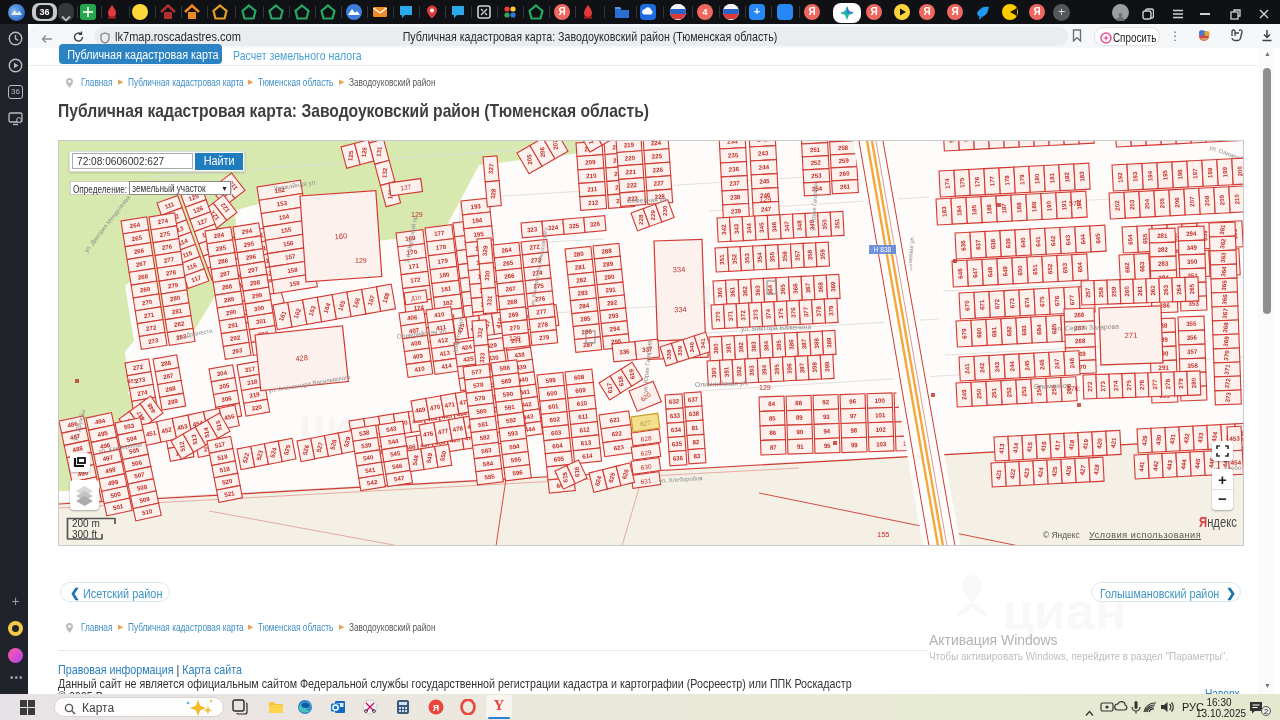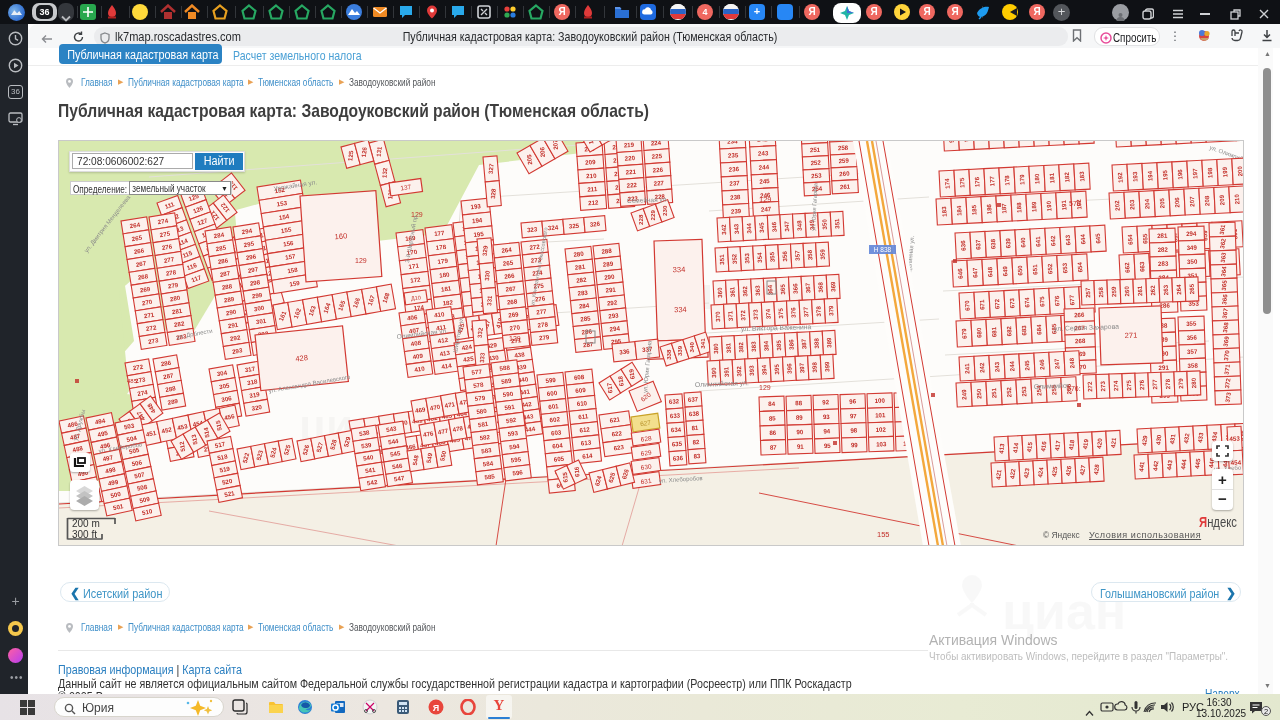--- a/index.html
+++ b/index.html
@@ -2179,21 +2179,21 @@
       <rect x="0" y="0" width="7" height="7" fill="#3a3a3a"></rect>
       <rect x="8" y="0" width="7" height="7" fill="#3a3a3a"></rect>
       <rect x="0" y="8" width="7" height="7" fill="#3a3a3a"></rect>
       <rect x="8" y="8" width="7" height="7" fill="#3a3a3a"></rect>
     </svg></div>
 <div class="abs" style="left:54px;top:697px;width:170px;height:20px;background:#fdfdfd;border:1px solid #d8d5cd;border-radius:11px"></div>
 <div class="abs" style="left:64px;top:701px;width:12px;height:12px"><svg width="12" height="12">
       <circle cx="5" cy="5" r="3.6" fill="none" stroke="#555" stroke-width="1.4"></circle>
       <path d="M8 8 L11 11" stroke="#555" stroke-width="1.4"></path>
     </svg></div>
-<div class="abs" style="left:82px;top:701px;font-size:12px;color:#444">Юрия</div>
+<div class="abs" style="left:82px;top:701px;font-size:12px;color:#444">Карта</div>
 <div class="abs" style="left:180px;top:697px;width:40px;height:20px"><svg width="40" height="20">
       <path d="M18 3 l2.2 5.8 L26 11 l-5.8 2.2 L18 19 l-2.2-5.8 L10 11 l5.8-2.2 Z" fill="#f5b928"></path>
       <path d="M28 9 l1.2 3 3 1.2-3 1.2-1.2 3-1.2-3-3-1.2 3-1.2 Z" fill="#f0c040"></path>
       <circle cx="8" cy="6" r="1.3" fill="#58b8e8"></circle>
       <circle cx="31" cy="4" r="1.2" fill="#f0c040"></circle>
     </svg></div>
 <div class="abs" style="left:232px;top:699px;width:16px;height:16px"><svg width="16" height="16">
       <rect x="1" y="1" width="11" height="11" rx="2" fill="none" stroke="#2a2a2a" stroke-width="1.4"></rect>
       <path d="M14 4 q1 0 1 1 v8 q0 2-2 2 H6 q-1 0-1-1" fill="none" stroke="#2a2a2a" stroke-width="1.2"></path>
     </svg></div>

